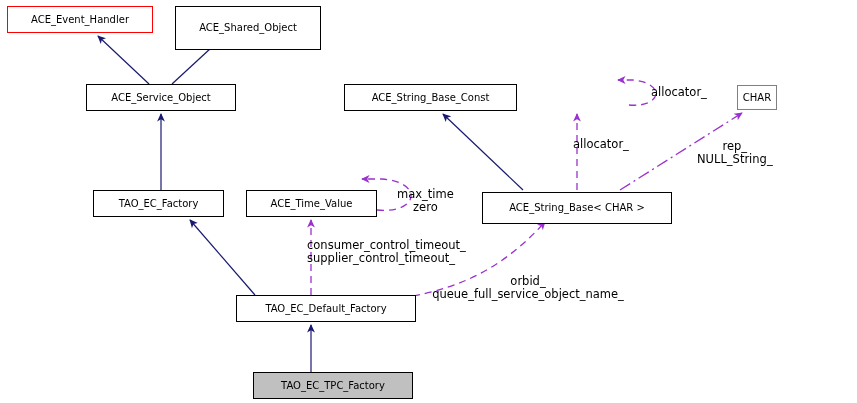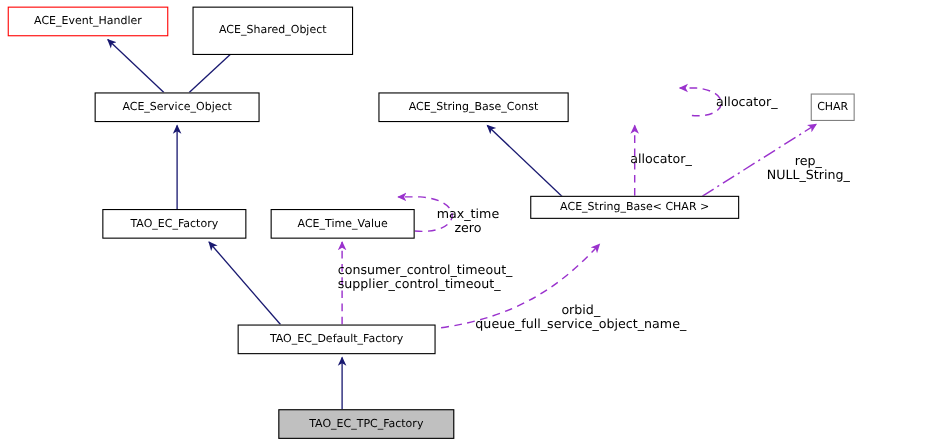--- a/index.html
+++ b/index.html
@@ -136,25 +136,25 @@
   </div>
 
   <div class="node" style="left:93px; top:190px; width:131px; height:27px;">
     <span>TAO_EC_Factory</span>
   </div>
 
   <div class="node" style="left:246px; top:190px; width:131px; height:27px;">
     <span>ACE_Time_Value</span>
   </div>
 
-  <div class="node" style="left:482px; top:178px; width:190px; height:21px;">
+  <div class="node" style="left:482px; top:192px; width:190px; height:32px;">
     <span>ACE_String_Base&lt; CHAR &gt;</span>
   </div>
 
-  <div class="node" style="left:216px; top:295px; width:180px; height:27px;">
+  <div class="node" style="left:236px; top:295px; width:180px; height:27px;">
     <span>TAO_EC_Default_Factory</span>
   </div>
 
   <div class="node gray-fill" style="left:233px; top:372px; width:160px; height:27px;margin-left:20px;">
     <span>TAO_EC_TPC_Factory</span>
   </div>
 
   <div class="edge-label" style="left:651px; top:86px; text-align:left;">allocator_</div>
 
   <div class="edge-label" style="left:697px; top:140px; text-align:center;">rep_<br>NULL_String_</div>

